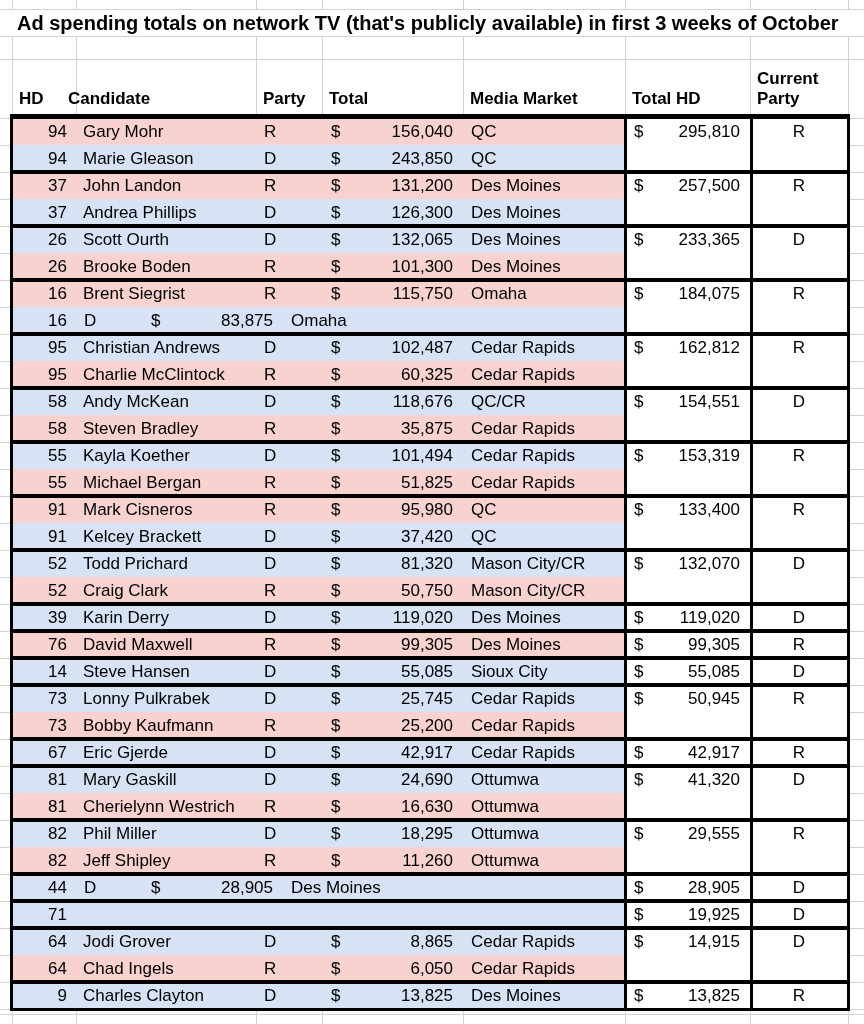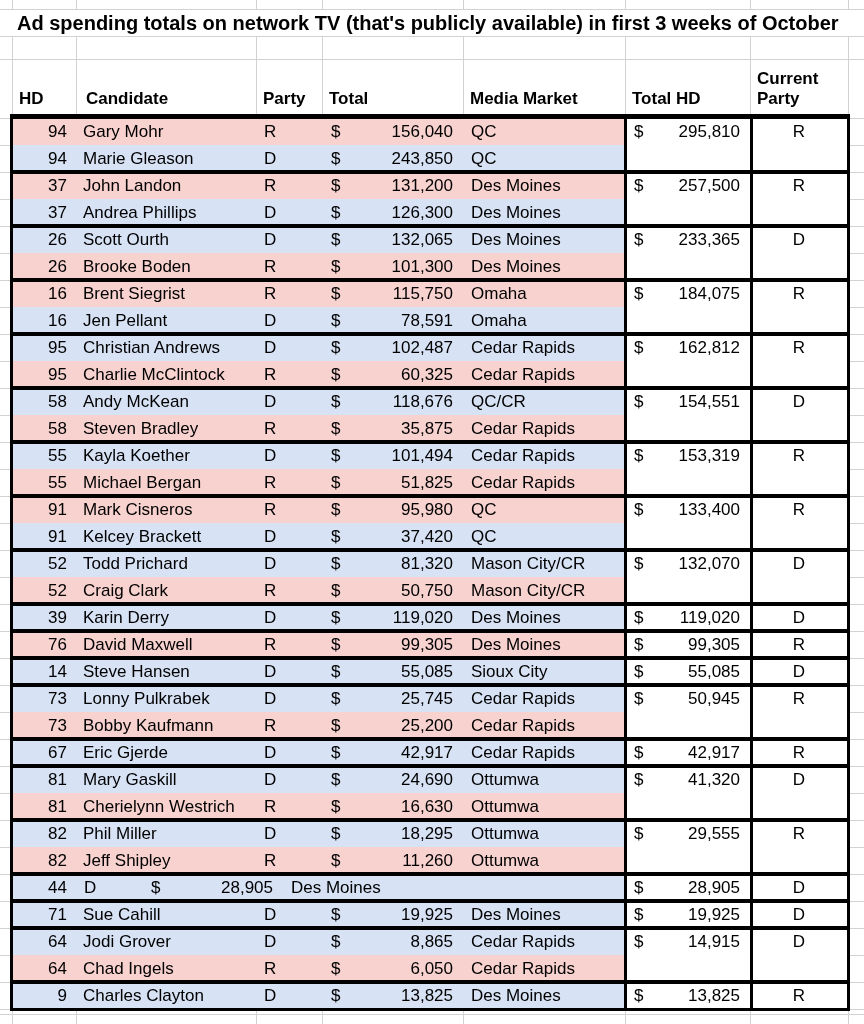--- a/index.html
+++ b/index.html
@@ -82,21 +82,21 @@
       <div class="hline" style="top: 955px; background: rgb(210, 210, 210);"></div>
       <div class="hline" style="top: 982px; background: rgb(210, 210, 210);"></div>
       <div class="hline" style="top: 1009px; background: rgb(210, 210, 210);"></div>
     </div>
 
   <div class="title-row">
     <div class="title-text">Ad spending totals on network TV (that's publicly available) in first 3 weeks of October</div>
   </div>
 
   <div class="header-cell" style="left:19px;text-align:right;">HD</div>
-  <div class="header-cell" style="left:86px;">Candidate</div>
+  <div class="header-cell" style="left:68px;">Candidate</div>
   <div class="header-cell" style="left:263px;">Party</div>
   <div class="header-cell" style="left:329px;">Total</div>
   <div class="header-cell" style="left:470px;">Media Market</div>
   <div class="header-cell" style="left:632px;">Total HD</div>
   <div class="header-cell" style="left:757px;width:88px;">Current Party</div>
 
   <div class="underline"></div>
 
   <div id="table-body">
       <div class="row-fill" style="top: 118px; background: rgb(248, 210, 207);">
@@ -200,25 +200,24 @@
         <div class="c-cand">Brent Siegrist</div>
         <div class="c-party">R</div>
         <div class="c-total">
           <div>$</div>
           <div>115,750</div>
         </div>
         <div class="c-market">Omaha</div>
       </div>
       <div class="row-fill" style="top: 307px; background: rgb(215, 226, 245);">
         <div class="c-hd">16</div>
-        <div class="c-cand">Jen Pellant</div>
-        <div class="c-party">D</div>
-        <div class="c-total">
-          <div>$</div>
-          <div>78,591</div>
+        <div class="c-party">D</div>
+        <div class="c-total">
+          <div>$</div>
+          <div>83,875</div>
         </div>
         <div class="c-market">Omaha</div>
       </div>
       <div class="hd-box" style="top: 280px; height: 53px;">
         <div class="val">
           <div>$</div>
           <div>184,075</div>
         </div>
       </div>
       <div class="cp-box" style="top: 280px; height: 53px;">
@@ -585,21 +584,21 @@
           <div>$</div>
           <div>28,905</div>
         </div>
       </div>
       <div class="cp-box" style="top: 874px; height: 26px;">
         <div class="val">D</div>
       </div>
       <div class="outline" style="left: 10px; width: 617px; top: 872px; height: 31px; border-color: rgb(0, 0, 0);"></div>
       <div class="outline" style="left: 624px; width: 129px; top: 872px; height: 31px; border-color: rgb(0, 0, 0);"></div>
       <div class="outline" style="left: 750px; width: 100px; top: 872px; height: 31px; border-color: rgb(0, 0, 0);"></div>
-      <div class="row-fill" style="top: 901px; background: rgb(215, 226, 245);">
+      <div class="row-fill" style="top: 901px; background: rgb(215, 226, 245); flex-direction: column;">
         <div class="c-hd">71</div>
         <div class="c-cand">Sue Cahill</div>
         <div class="c-party">D</div>
         <div class="c-total">
           <div>$</div>
           <div>19,925</div>
         </div>
         <div class="c-market">Des Moines</div>
       </div>
       <div class="hd-box" style="top: 901px; height: 26px;">

